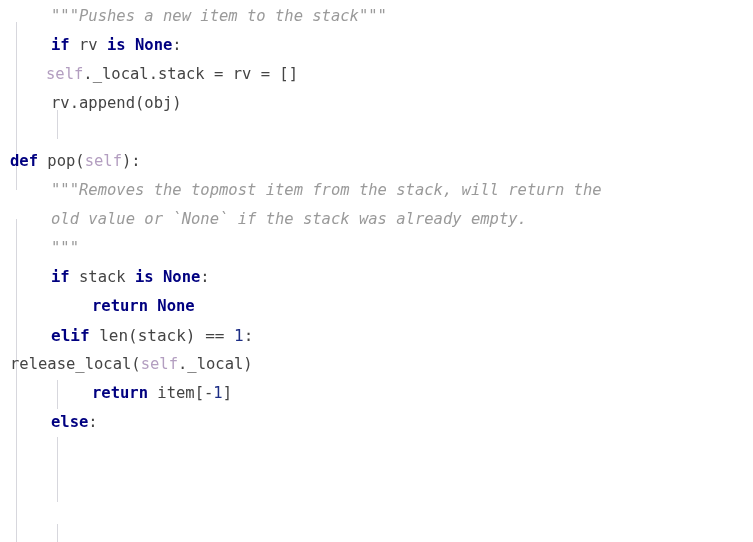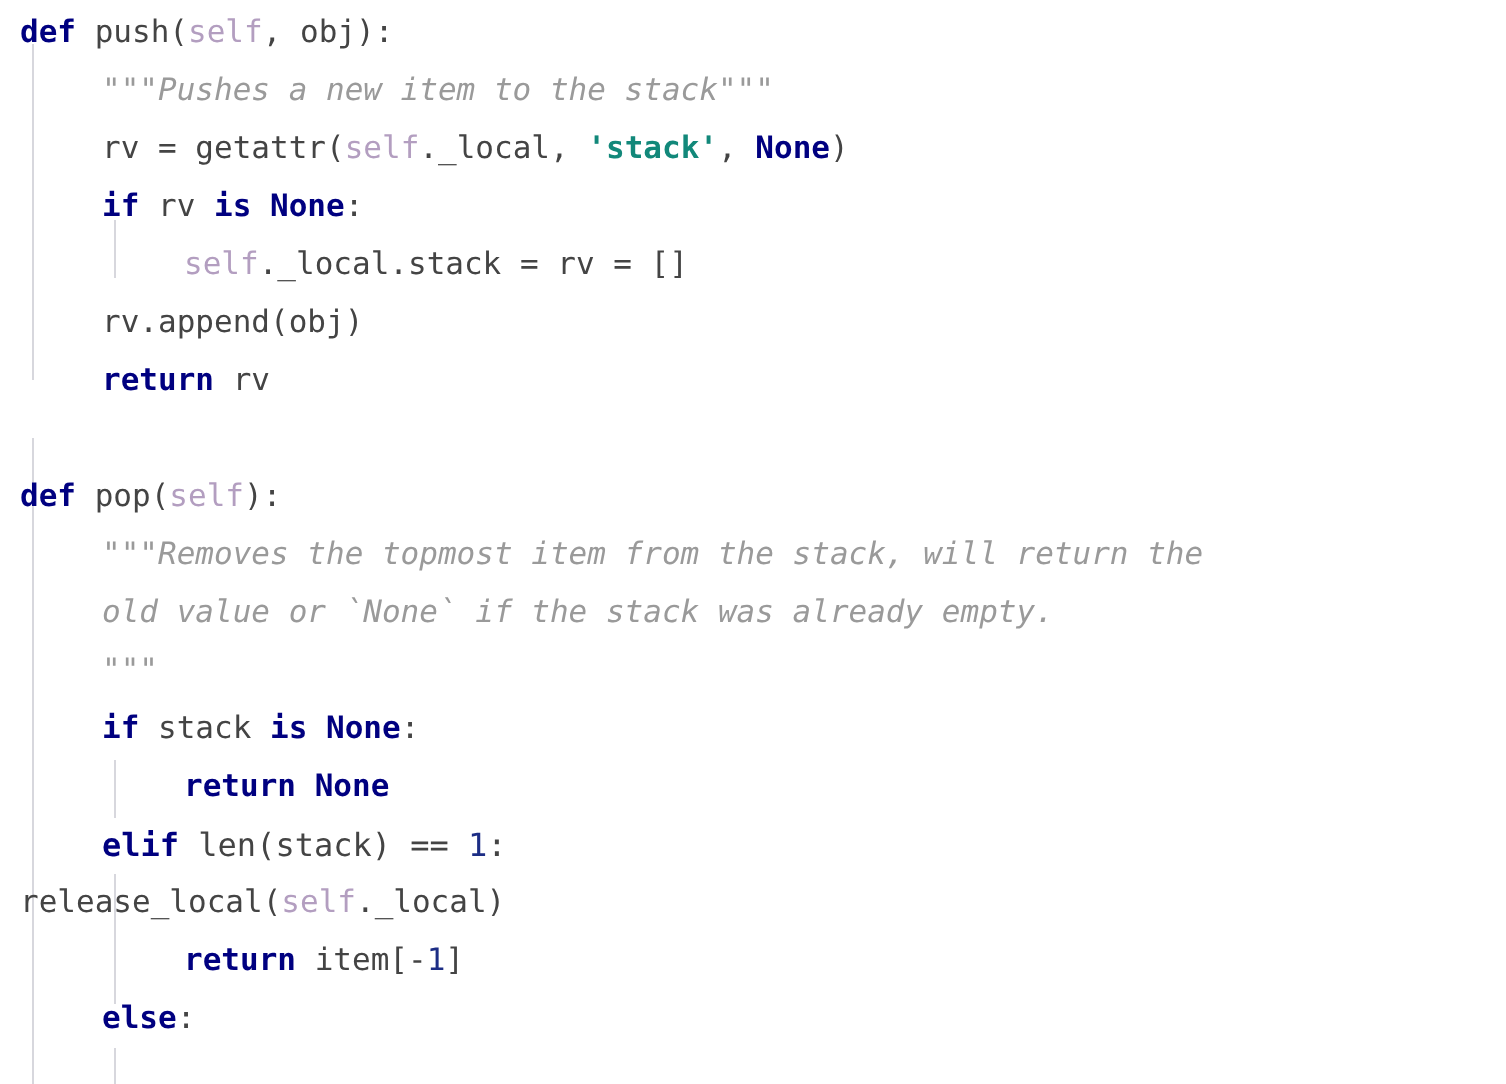--- a/index.html
+++ b/index.html
@@ -69,27 +69,24 @@
   <div class="guides">
       <div class="guide" style="left: 16px; top: 22px; height: 168px; background: rgb(215, 215, 221);"></div>
       <div class="guide" style="left: 16px; top: 219px; height: 323px; background: rgb(215, 215, 221);"></div>
       <div class="guide" style="left: 57px; top: 110px; height: 29px; background: rgb(215, 215, 221);"></div>
       <div class="guide" style="left: 57px; top: 380px; height: 29px; background: rgb(215, 215, 221);"></div>
       <div class="guide" style="left: 57px; top: 437px; height: 65px; background: rgb(215, 215, 221);"></div>
       <div class="guide" style="left: 57px; top: 524px; height: 18px; background: rgb(215, 215, 221);"></div>
     </div>
 
   <div class="code-lines">
-      <div class="line" style="padding-left: 10px; line-height: 29px; height: 29px; font-size: 15.5px;"><span class="kw">def</span><span class="nm"> push</span><span class="punct">(</span><span class="self">self</span><span class="nm">, obj):</span></div>
       <div class="line" style="padding-left: 51px; line-height: 29px; height: 29px; font-size: 15.5px;"><span class="doc">"""Pushes a new item to the stack"""</span></div>
-      <div class="line" style="padding-left: 51px; line-height: 29px; height: 29px; font-size: 15.5px;"><span class="nm">rv = getattr(</span><span class="self">self</span><span class="nm">._local, </span><span class="str">'stack'</span><span class="nm">, </span><span class="kw">None</span><span class="nm">)</span></div>
       <div class="line" style="padding-left: 51px; line-height: 29px; height: 29px; font-size: 15.5px;"><span class="kw">if</span><span class="nm"> rv </span><span class="kw">is None</span><span class="nm">:</span></div>
-      <div class="line" style="padding-left: 92px; line-height: 29px; height: 29px; font-size: 15.5px;"><span class="self">self</span><span class="nm">._local.stack = rv = []</span></div>
+      <div class="line" style="padding-left: 46px; line-height: 29px; height: 29px; font-size: 15.5px;"><span class="self">self</span><span class="nm">._local.stack = rv = []</span></div>
       <div class="line" style="padding-left: 51px; line-height: 29px; height: 29px; font-size: 15.5px;"><span class="nm">rv.append(obj)</span></div>
-      <div class="line" style="padding-left: 51px; line-height: 29px; height: 29px; font-size: 15.5px;"><span class="kw">return</span><span class="nm"> rv</span></div>
       <div class="line" style="padding-left: 10px; line-height: 29px; height: 29px; font-size: 15.5px;">&nbsp;</div>
       <div class="line" style="padding-left: 10px; line-height: 29px; height: 29px; font-size: 15.5px;"><span class="kw">def</span><span class="nm"> pop</span><span class="punct">(</span><span class="self">self</span><span class="nm">):</span></div>
       <div class="line" style="padding-left: 51px; line-height: 29px; height: 29px; font-size: 15.5px;"><span class="doc">"""Removes the topmost item from the stack, will return the</span></div>
       <div class="line" style="padding-left: 51px; line-height: 29px; height: 29px; font-size: 15.5px;"><span class="doc">old value or `None` if the stack was already empty.</span></div>
       <div class="line" style="padding-left: 51px; line-height: 29px; height: 29px; font-size: 15.5px;"><span class="doc">"""</span></div>
       <div class="line" style="padding-left: 51px; line-height: 29px; height: 29px; font-size: 15.5px;"><span class="kw">if</span><span class="nm"> stack </span><span class="kw">is None</span><span class="nm">:</span></div>
       <div class="line" style="padding-left: 92px; line-height: 29px; height: 29px; font-size: 15.5px;"><span class="kw">return None</span></div>
       <div class="line" style="padding-left: 51px; line-height: 29px; height: 29px; font-size: 16px;"><span class="kw">elif</span><span class="nm"> len(stack) == </span><span class="num">1</span><span class="nm">:</span></div>
       <div class="line" style="line-height: 29px; height: 29px; font-size: 15.5px;"><span class="nm">release_local(</span><span class="self">self</span><span class="nm">._local)</span></div>
       <div class="line" style="padding-left: 92px; line-height: 29px; height: 29px; font-size: 15.5px;"><span class="kw">return</span><span class="nm"> item[-</span><span class="num">1</span><span class="nm">]</span></div>

